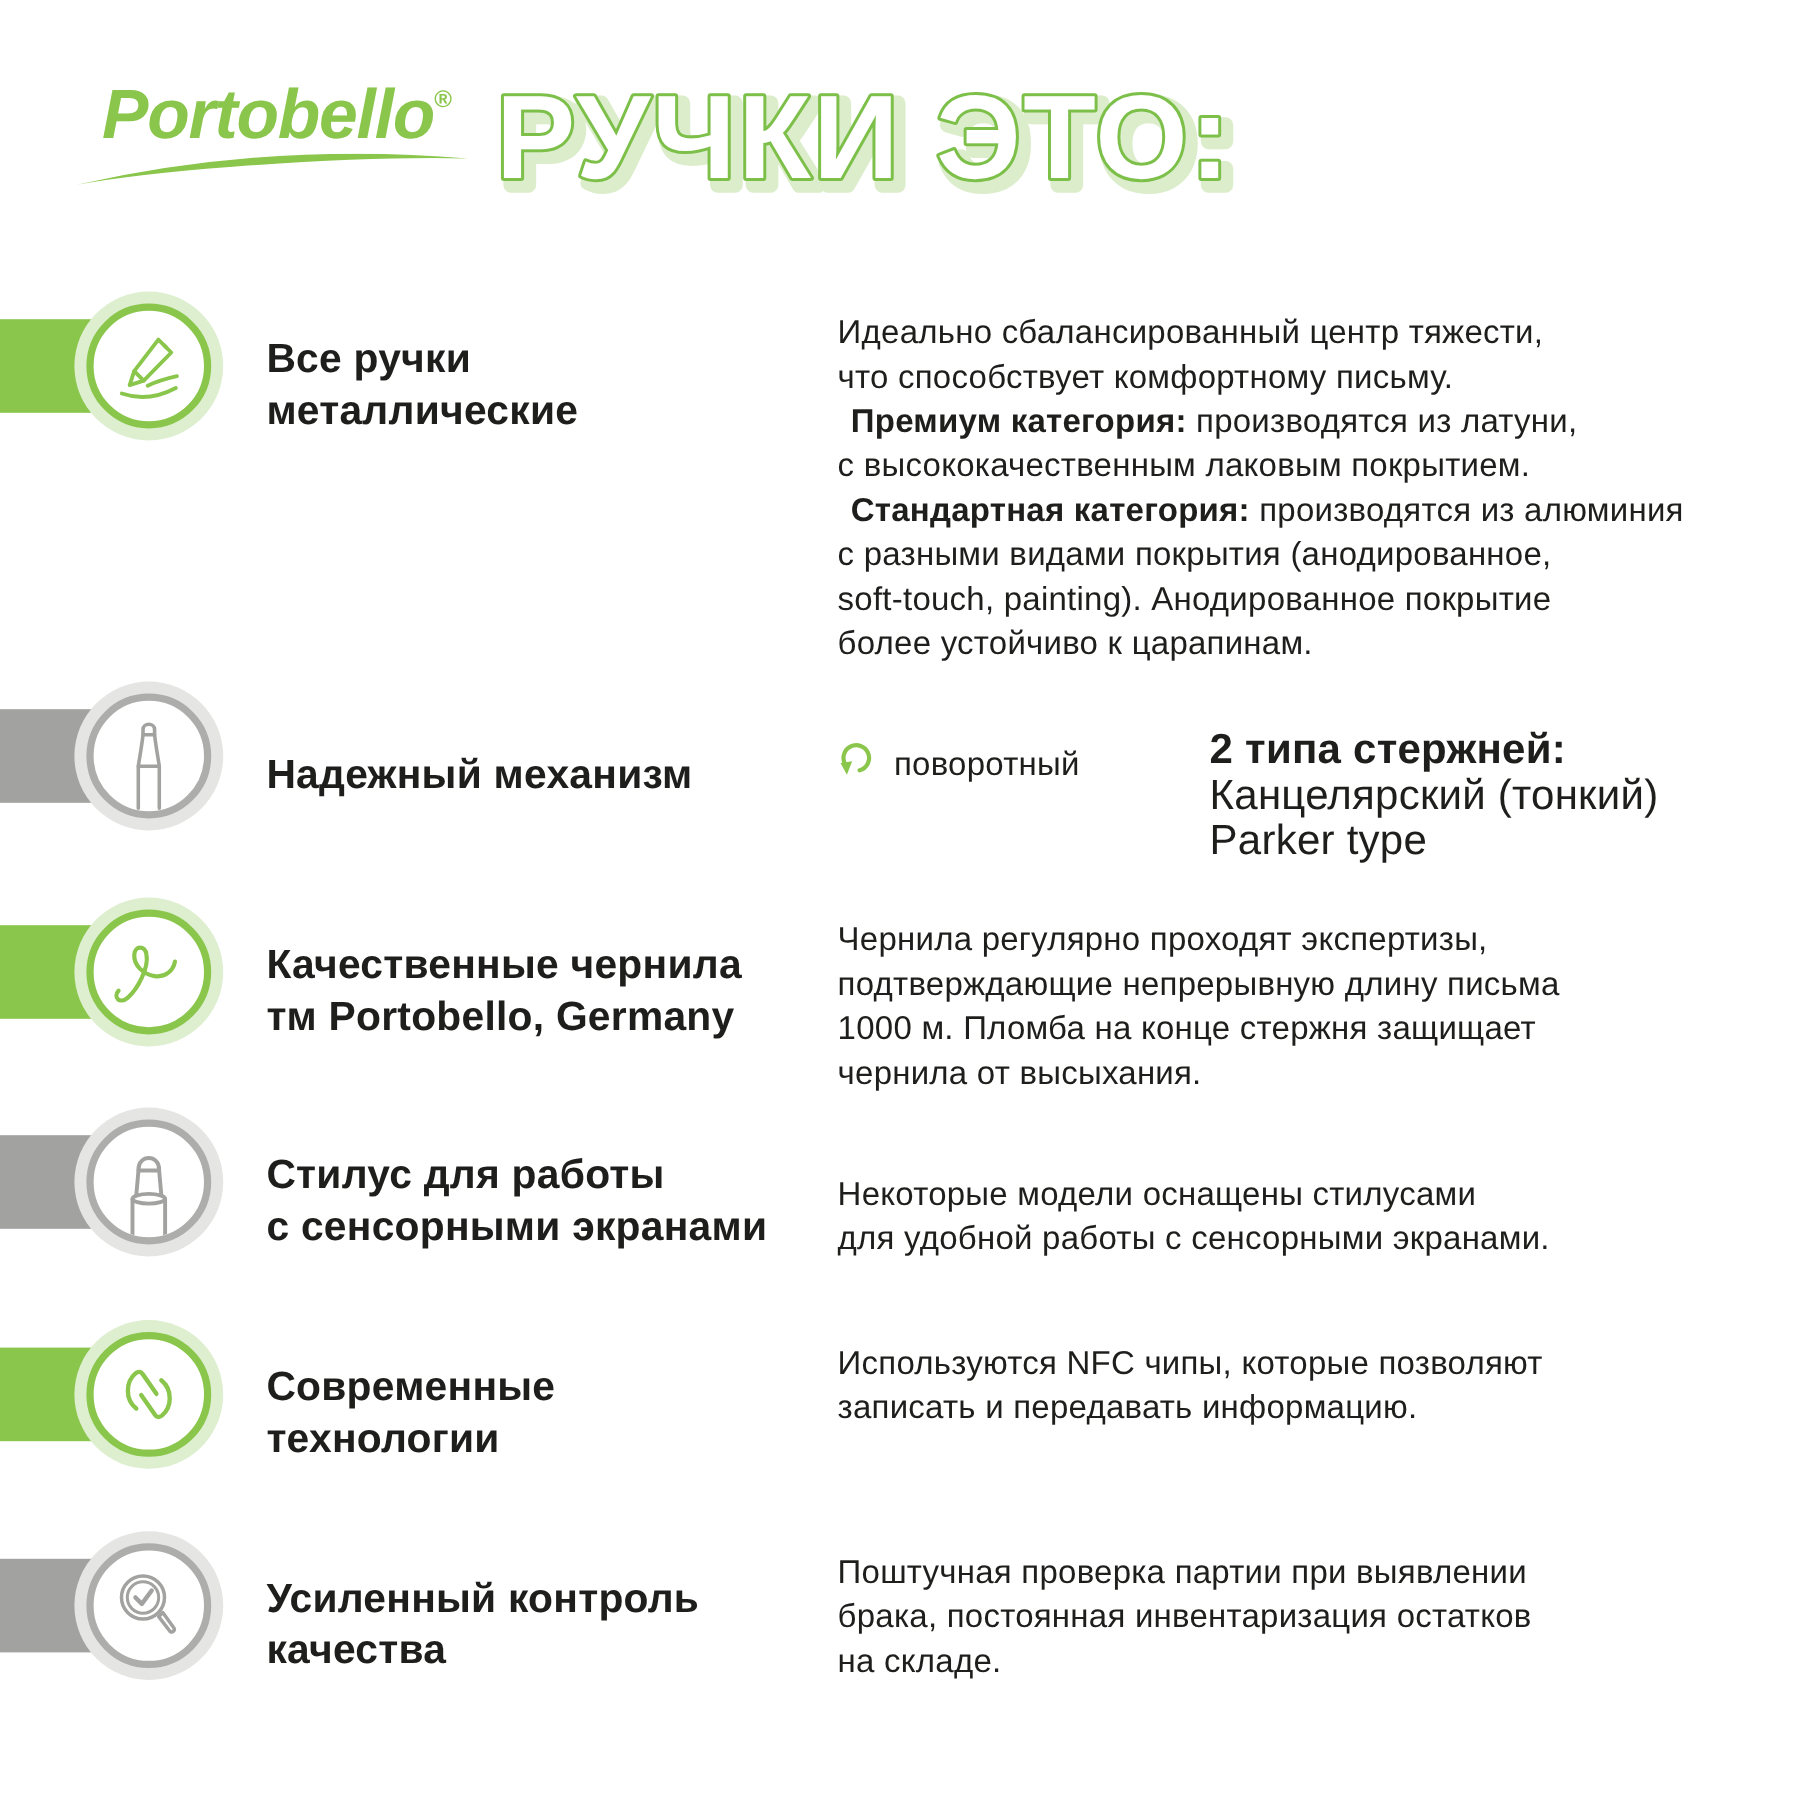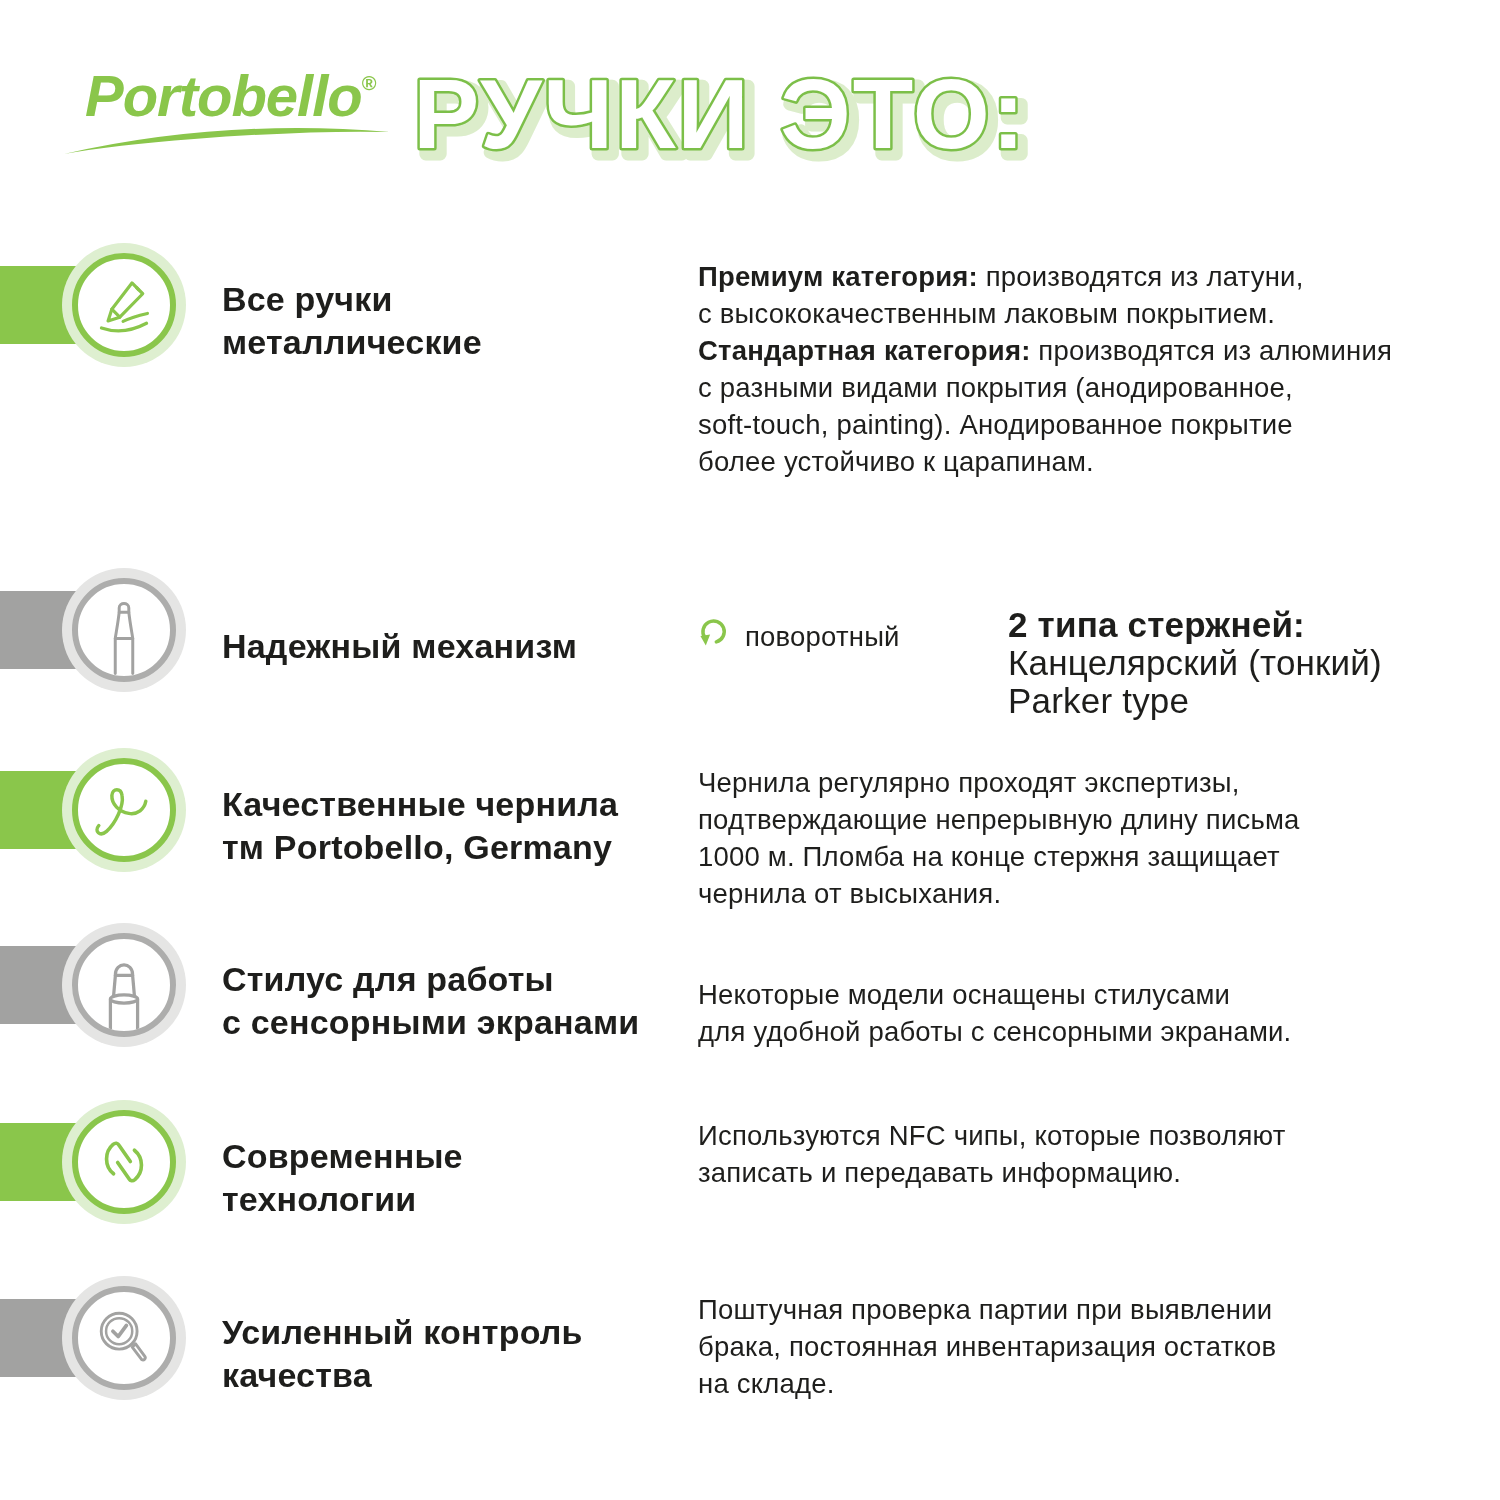--- a/index.html
+++ b/index.html
@@ -42,21 +42,21 @@
   .disc svg.tall { align-self: flex-end; }
   .heading {
     position: absolute; left: 206px; top: var(--cy); transform: translateY(-50%);
     margin: 16px; font-size: 34px; font-weight: bold; line-height: 43px;
     white-space: pre-line; letter-spacing: 0.2px;
   }
   .body {
     position: absolute; left: 698px; width: 790px;
     font-size: 27.5px; line-height: 37px; white-space: pre-line; letter-spacing: 0.2px;
   }
-  .body b { font-weight: bold; }
+  .body b { font-weight: bold; margin-left: 11px; }
   .mech { position: absolute; left: 698px; }
   .mech-option { display: flex; align-items: center; height: 50px; }
   .mech-option svg { flex: 0 0 auto; }
   .mech-option .mech-label { margin-left: 16px; font-size: 27.5px; letter-spacing: 0.2px; margin-top: 10px; }
   .refills {
     position: absolute; left: 1008px; font-size: 35px; line-height: 38px;
     white-space: pre-line; letter-spacing: 0.2px;
   }
   .refills b { font-weight: bold; }
 </style>
@@ -83,21 +83,23 @@
           <path d="M40.5 8.5 L52 20 L27.5 45 L15 49 L19 36.5 Z"></path>
           <path d="M19 36.5 L27.5 45"></path>
           <path d="M45.5 13.5 L47.5 15.5"></path>
           <path d="M31 49.5 C39 45.5 46 43.5 57 41"></path>
           <path d="M8 56.5 C24 62 40 60 56 51.5"></path>
         </g>
       </svg>
     </div>
     <h2 class="heading">Все ручки
 металлические</h2>
-    <div class="body" style="top:258px"><b>Премиум категория:</b><span> производятся из латуни,
+    <div class="body" style="top:258px"><span>Идеально сбалансированный центр тяжести,
+что способствует комфортному письму.
+</span><b>Премиум категория:</b><span> производятся из латуни,
 с высококачественным лаковым покрытием.
 </span><b>Стандартная категория:</b><span> производятся из алюминия
 с разными видами покрытия (анодированное,
 soft-touch, painting). Анодированное покрытие
 более устойчиво к царапинам.</span></div>
   </section>
 
   <section class="feature" style="--cy:630px">
     <div class="bar gray"></div>
     <div class="halo gray"></div>

